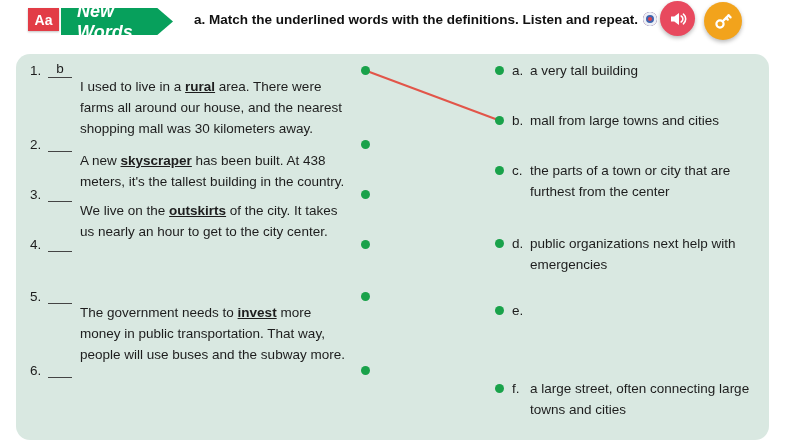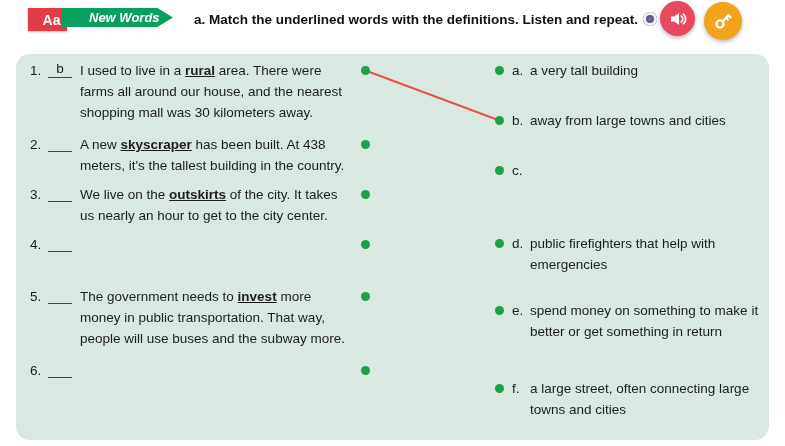--- a/index.html
+++ b/index.html
@@ -7,26 +7,25 @@
   body{
     width:785px;height:446px;position:relative;background:#ffffff;
     font-family:"Liberation Sans", sans-serif;color:#1d1d1d;overflow:hidden;
   }
   
   .aa-badge{
     position:absolute;left:28px;top:8px;width:31px;height:23px;
     background:#e23c46;color:#fff;border-radius:0;
     font-weight:bold;font-size:14px;display:flex;align-items:center;justify-content:center;
     box-shadow:0 1px 2px rgba(0,0,0,.25);
-    padding-left:8px;
   }
   .ribbon{
-    position:absolute;left:61px;top:8px;width:112px;height:19px;box-sizing:border-box;
-    background:#07a05c;color:#fff;font-weight:bold;font-style:italic;font-size:13px;
-    display:flex;align-items:center;padding-left:28px;
+    position:absolute;left:61px;top:8px;width:112px;height:27px;box-sizing:border-box;
+    background:#07a05c;color:#fff;font-weight:bold;font-style:italic;font-size:18px;
+    display:flex;align-items:center;padding-left:16px;
     clip-path:polygon(0 0, 86% 0, 100% 50%, 86% 100%, 0 100%);
   }
   .instruction{
     position:absolute;left:181px;top:12px;font-size:13.5px;font-weight:bold;color:#111;
     white-space:nowrap;
     margin-left:13px;
   }
   .cd-icon{
     display:inline-block;width:14px;height:14px;border-radius:50%;
     background:#e0404a;
@@ -48,21 +47,21 @@
   .connector{position:absolute;left:0;top:0;pointer-events:none;}
   .left-item{
     position:absolute;left:14px;width:340px;display:flex;align-items:flex-start;
     font-size:13.5px;line-height:21px;
   }
   .num{flex:none;width:16px;}
   .blank{
     flex:none;display:inline-block;min-width:24px;height:17px;line-height:17px;
     border-bottom:1.4px solid #444;text-align:center;margin:0 8px 0 2px;
   }
-  .left-text{flex:1;padding-right:20px;}
+  .left-text{flex:1;padding-right:20px;margin-top:16px;}
   .kw{font-weight:bold;text-decoration:underline;}
   .dot{width:9px;height:9px;border-radius:50%;background:#19a24a;flex:none;}
   .ldot{position:absolute;right:0;top:6px;}
   .right-item{
     position:absolute;left:479px;width:278px;display:flex;align-items:flex-start;
     font-size:13.5px;line-height:21px;
   }
   .rdot{margin:6px 8px 0 0;}
   .def-letter{flex:none;width:18px;}
   .def-text{flex:1;}
@@ -143,38 +142,38 @@
 
   <div class="right-item" style="top:6px">
     <span class="dot rdot"></span>
     <span class="def-letter">a.</span>
     <span class="def-text">a very tall building</span>
   </div>
 
   <div class="right-item" style="top:56px">
     <span class="dot rdot"></span>
     <span class="def-letter">b.</span>
-    <span class="def-text">away from large towns and cities</span>
+    <span class="def-text">mall from large towns and cities</span>
   </div>
 
   <div class="right-item" style="top:106px">
     <span class="dot rdot"></span>
     <span class="def-letter">c.</span>
+    <span class="def-text">the parts of a town or city that are furthest from the center</span>
   </div>
 
   <div class="right-item" style="top:179px">
     <span class="dot rdot"></span>
     <span class="def-letter">d.</span>
-    <span class="def-text">public firefighters that help with emergencies</span>
+    <span class="def-text">public organizations next help with emergencies</span>
   </div>
 
   <div class="right-item" style="top:246px">
     <span class="dot rdot"></span>
     <span class="def-letter">e.</span>
-    <span class="def-text">spend money on something to make it better or get something in return</span>
   </div>
 
   <div class="right-item" style="top:324px">
     <span class="dot rdot"></span>
     <span class="def-letter">f.</span>
     <span class="def-text">a large street, often connecting large towns and cities</span>
   </div>
 
 </div>
 

